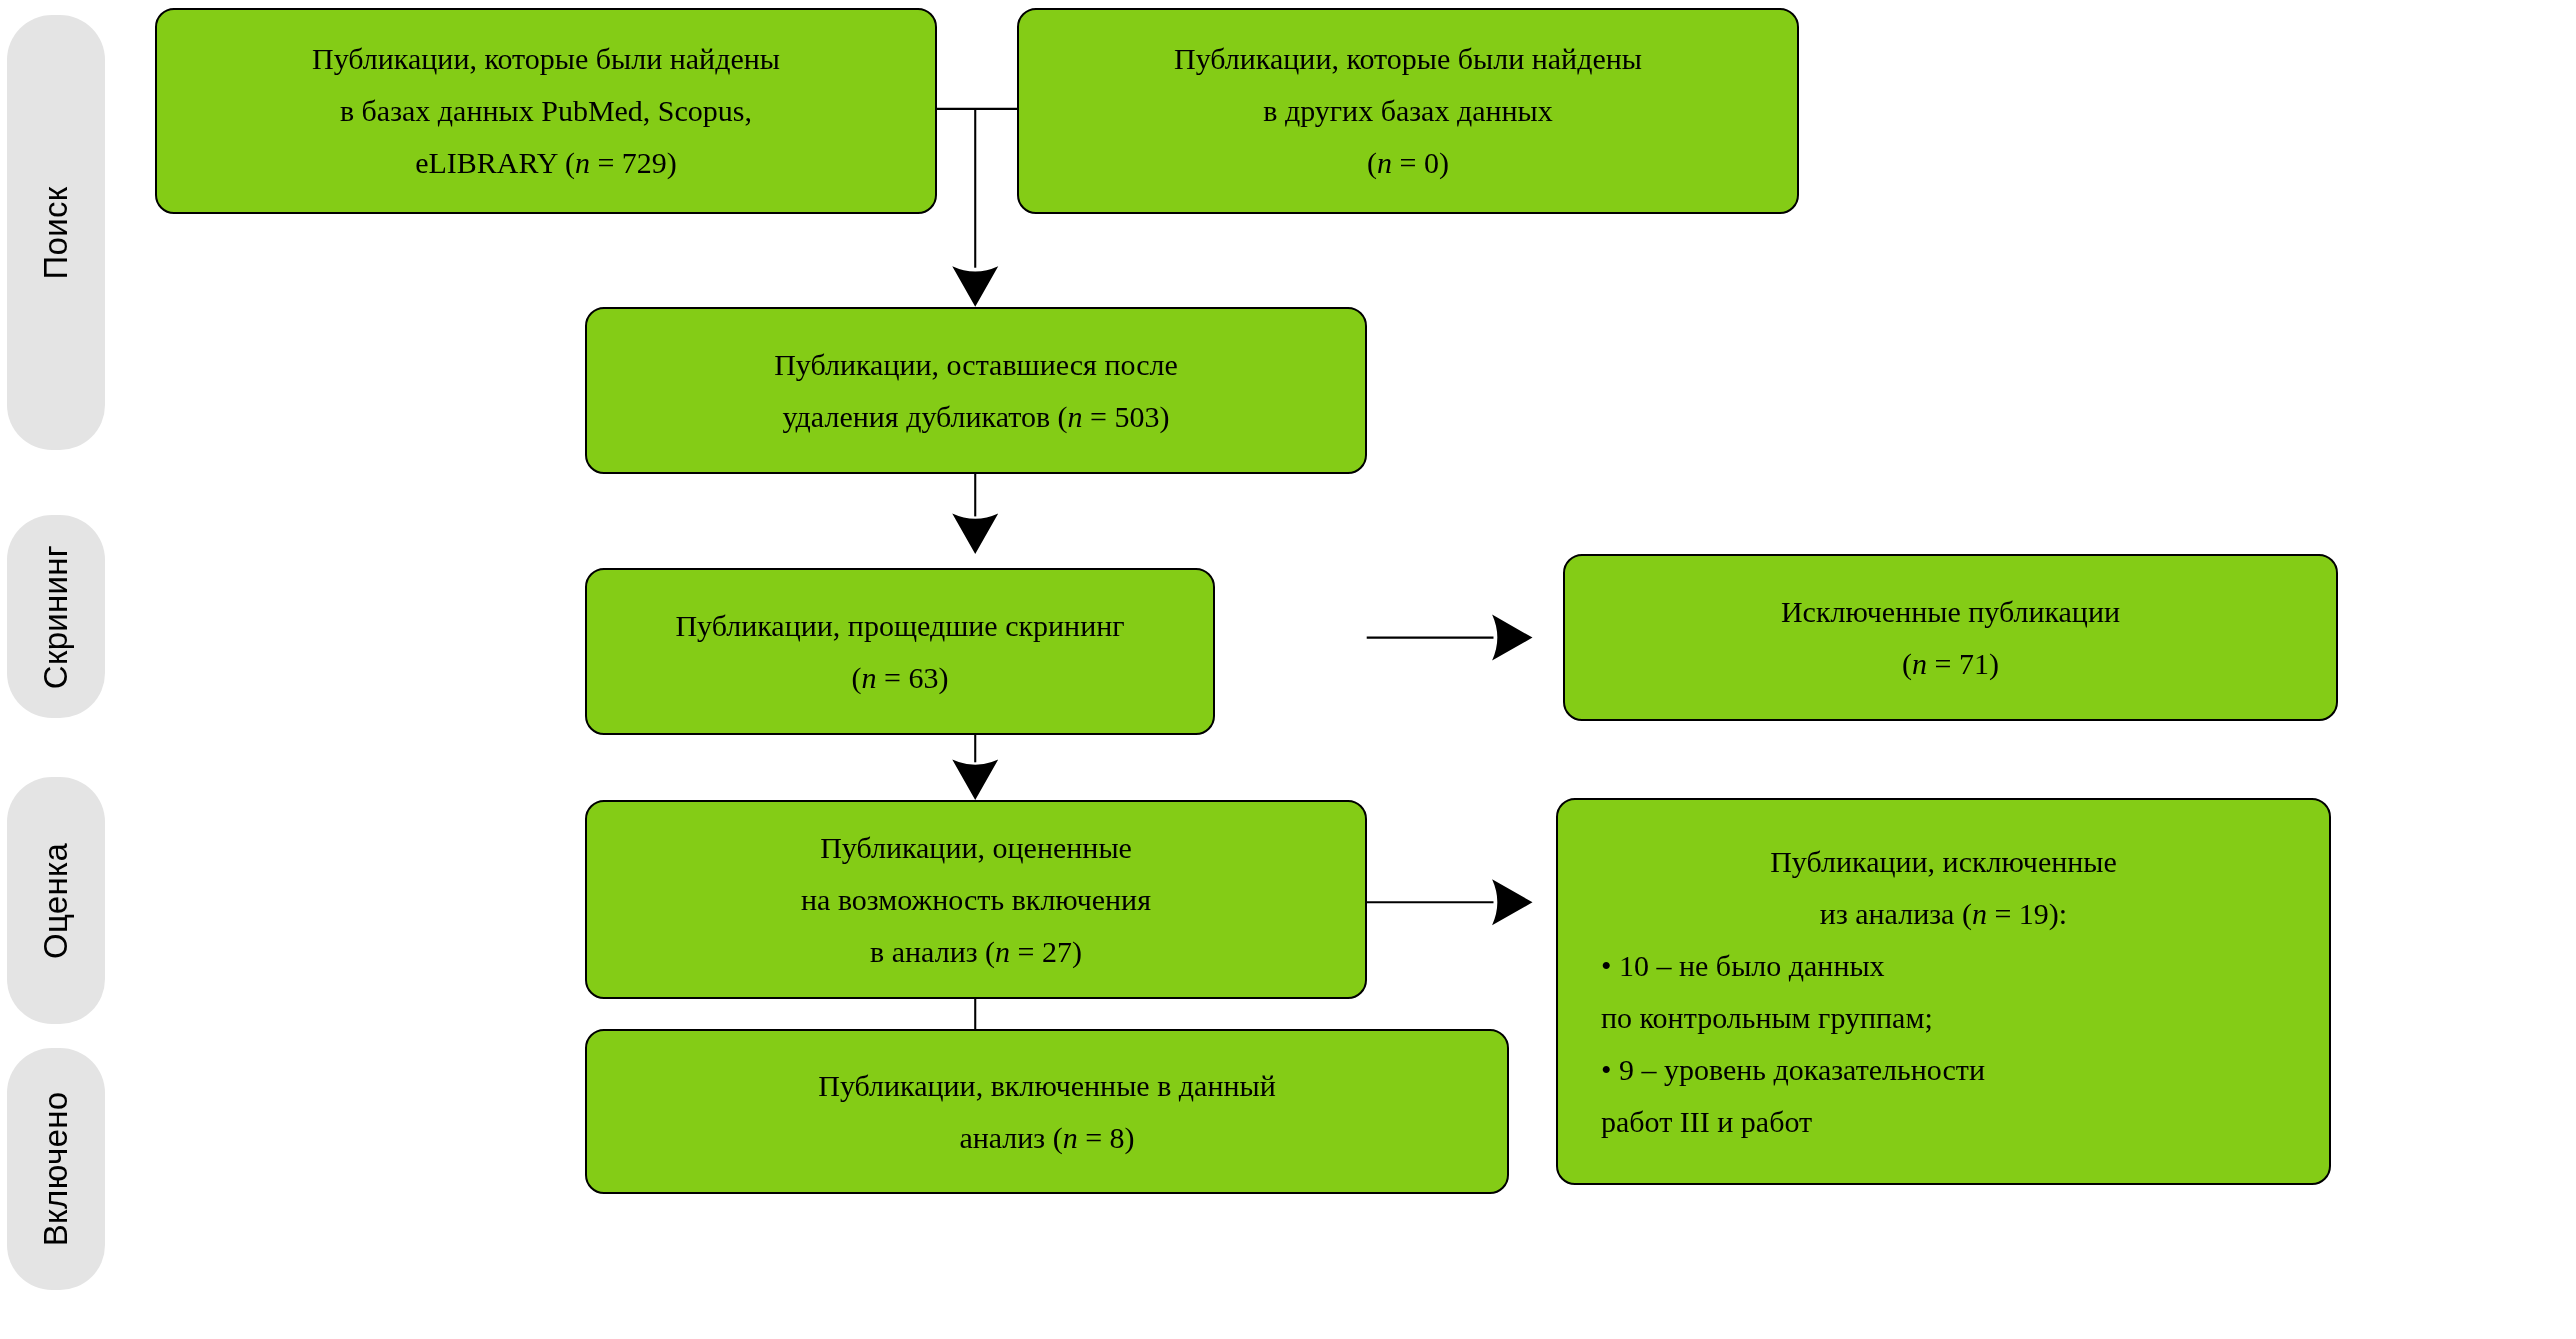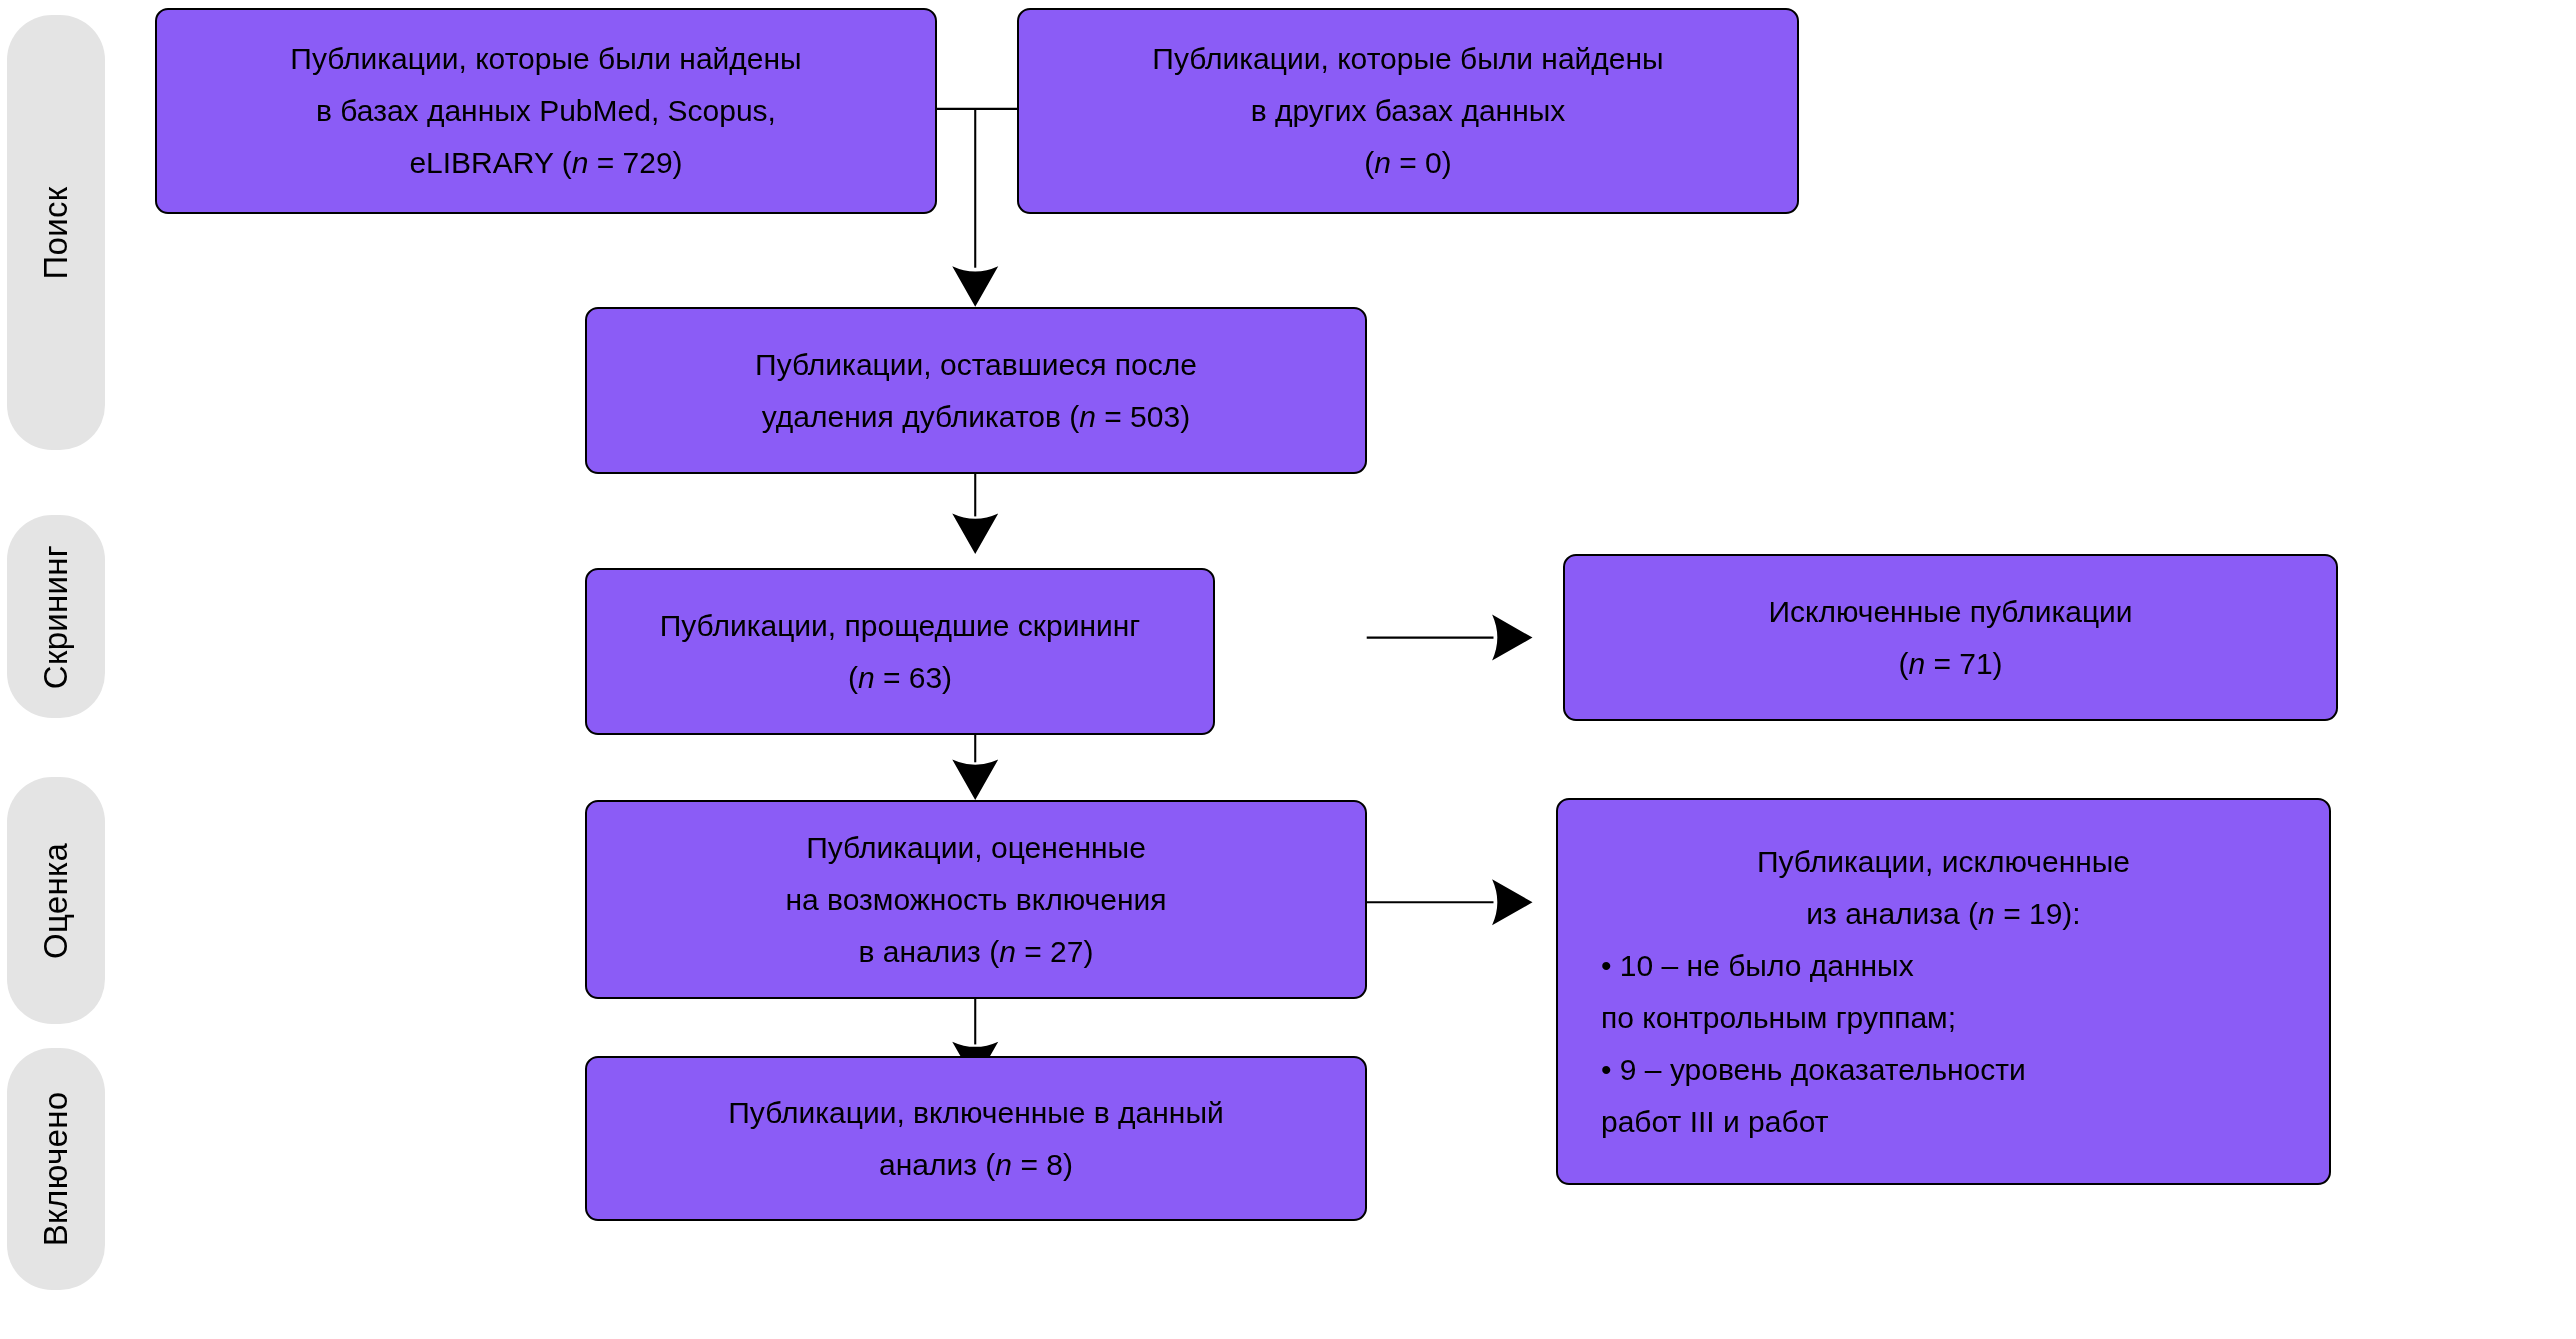--- a/index.html
+++ b/index.html
@@ -29,30 +29,31 @@
   .stage-pill .stage-label {
     transform: rotate(-90deg);
     white-space: nowrap;
     font-size: 33px;
     letter-spacing: 0.3px;
     color: #000000;
   }
   .flow-box {
     position: absolute;
     box-sizing: border-box;
-    background: #8b5cf6;
+    background: #84cc16;
     border: 2.1px solid #000000;
-    border-radius: 13px;
+    border-radius: 19px;
     display: flex;
     flex-direction: column;
     align-items: center;
     justify-content: center;
     text-align: center;
     font-size: 30px;
     line-height: 52px;
+    font-family: Liberation Serif, serif;
   }
   .flow-box em { font-style: italic; }
   .flow-box .box-text { width: 100%; }
   .flow-box .bullets-text {
     width: 100%;
     text-align: left;
     padding-left: 43px;
     box-sizing: border-box;
   }
   svg.connectors {
@@ -132,18 +133,18 @@
 
   <div class="flow-box" style="left:585px;top:800px;width:782px;height:199px;">
     <div class="box-text"><span>Публикации, оцененные</span><br><span>на возможность включения</span><br><span>в анализ (</span><em>n</em><span> = 27)</span></div>
   </div>
 
   <div class="flow-box" style="left:1533px;top:798px;width:775px;height:387px;margin-left:23px;">
     <div class="box-text"><span>Публикации, исключенные</span><br><span>из анализа (</span><em>n</em><span> = 19):</span></div>
     <div class="bullets-text"><span>• 10 – не было данных</span><br><span>по контрольным группам;</span><br><span>• 9 – уровень доказательности</span><br><span>работ III и работ</span></div>
   </div>
 
-  <div class="flow-box" style="left:585px;top:1056px;width:782px;height:165px;align-items:flex-end;">
+  <div class="flow-box" style="left:585px;top:1029px;width:924px;height:165px;align-items:flex-end;">
     <div class="box-text"><span>Публикации, включенные в данный</span><br><span>анализ (</span><em>n</em><span> = 8)</span></div>
   </div>
 
 </div>
 
 
 </body></html>

